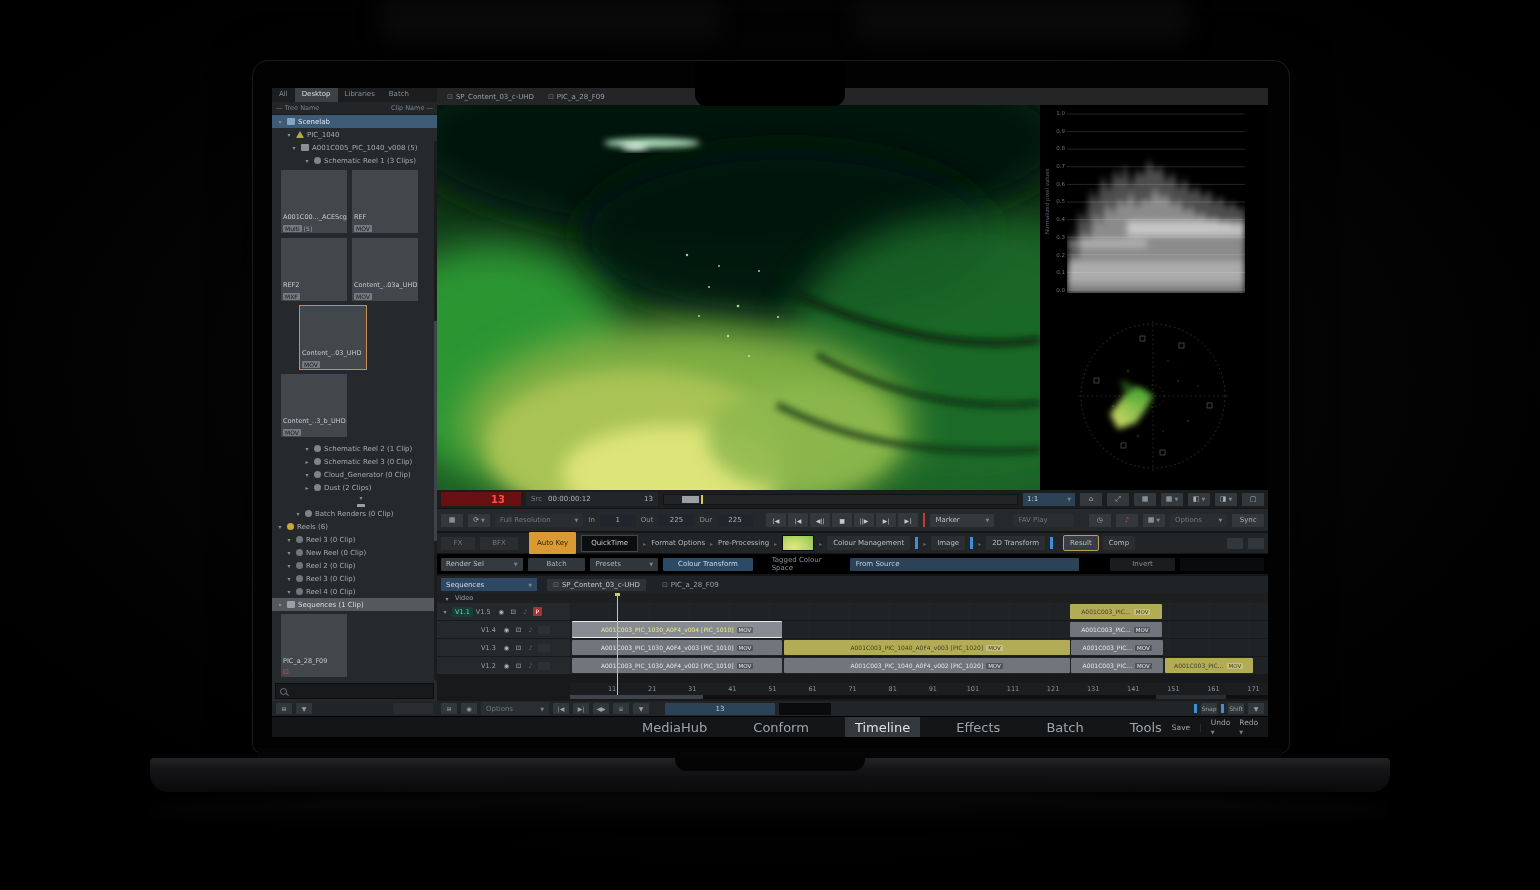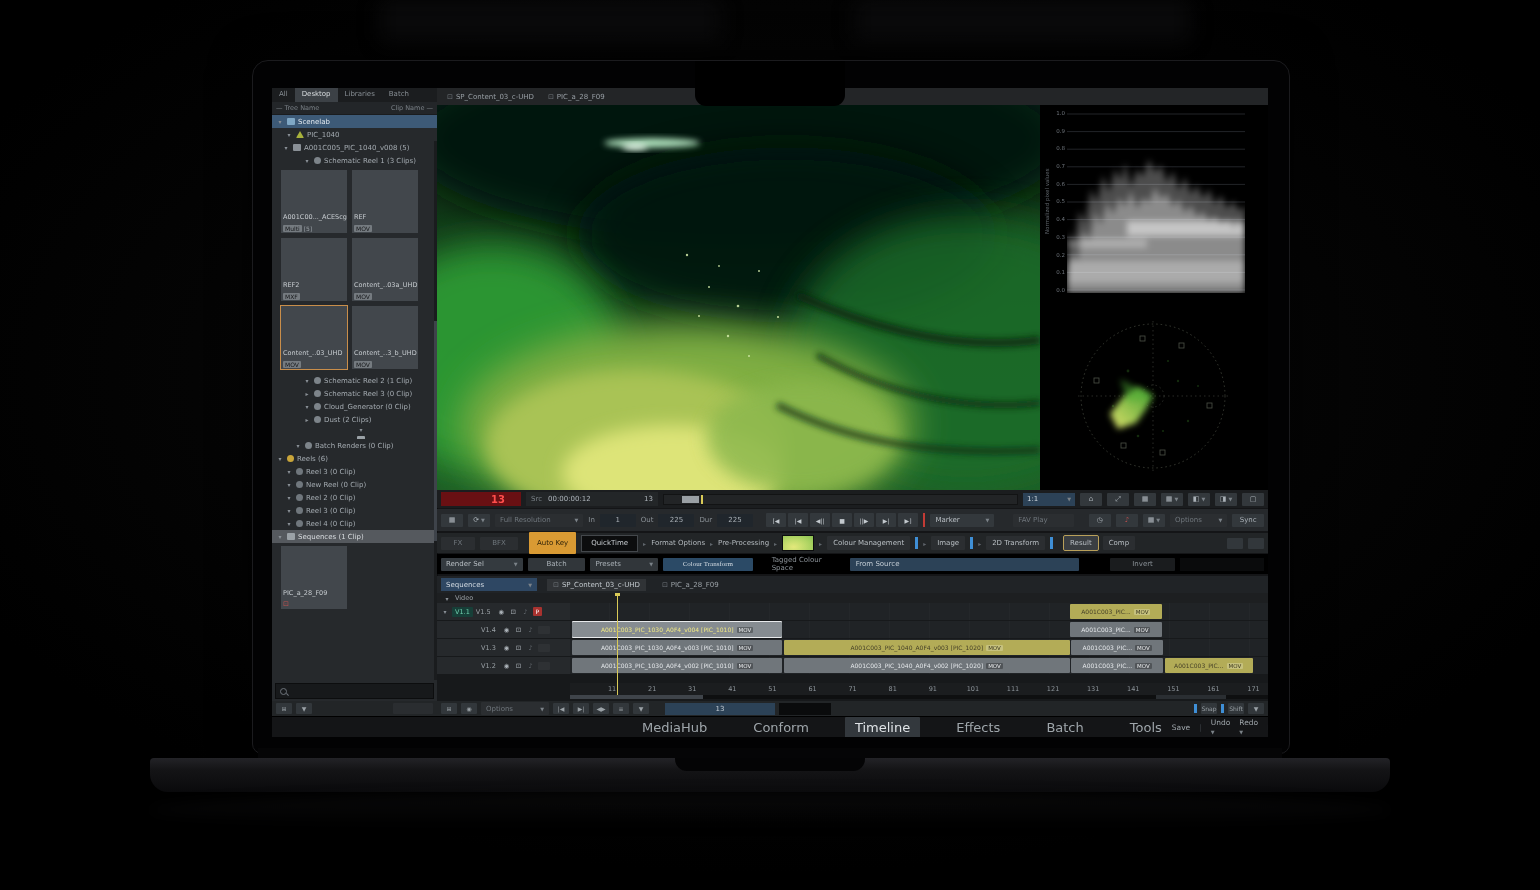--- a/index.html
+++ b/index.html
@@ -33,21 +33,21 @@
   .ic-desktop{background:#7fa7c4;}
   .ic-project{background:#a8b23c;clip-path:polygon(50% 0,100% 100%,0 100%);}
   .ic-group{background:#8a9096;}
   .ic-reel{background:#7d848a;border-radius:50%;width:7px;}
   .ic-shelf{background:#9aa1a6;}
   .ic-reels{background:#c9a53a;border-radius:50%;width:7px;}
   .ic-reel2{background:#70777d;border-radius:50%;width:7px;}
   .ic-seq{background:#9aa1a6;}
   .thumbs{display:flex;flex-wrap:wrap;gap:5px;padding:3px 4px 5px 9px;}
   .tile{width:66px;background:#42474c;flex:none;}
-  .tile.selected{outline:1px solid #c98e4a;}
+  .tile.selected{outline:1px solid #c98e4a;margin-left:19px;}
   .tile .img{height:42px;}
   .tile .lab{font-size:6.5px;color:#c6cbcf;padding:1px 2px;height:9px;overflow:hidden;white-space:nowrap;}
   .tile .bds{height:10px;display:flex;gap:2px;padding:0 2px;align-items:center;}
   .bd{background:#757b80;color:#17191b;font-size:6px;padding:0 2px;border-radius:1px;}
   .bd:empty{display:none;}
   .meta{color:#9aa1a6;font-size:6px;}
   .tile.redmeta .meta{color:#c0504d;font-size:7px;}
   .g5{background:radial-gradient(45px 28px at 35% 78%,#e3e87b,transparent),radial-gradient(70px 45px at 50% 55%,#54b83a,transparent),linear-gradient(#2a6e24,#3f8f2f);}
   .vscroll{position:absolute;right:0;top:26px;width:3px;height:540px;background:#1a1c1e;}
   .vthumb{position:absolute;right:0;top:180px;width:3px;height:220px;background:#3e434a;}
@@ -90,21 +90,21 @@
   .tbtn{width:20px;height:14px;background:#33383c;color:#c3c9ce;display:flex;align-items:center;justify-content:center;font-size:6px;border-radius:1px;flex:none;}
   .redbar{width:3px;height:14px;background:#c23b35;}
   .obtn{height:14px;background:#d99a33;color:#2a1f08;display:flex;align-items:center;justify-content:center;padding:4px 8px;font-size:7px;border-radius:1px;}
   .qtab{height:15px;background:#0c0d0e;border:1px solid #43474b;color:#c8cdd1;display:flex;align-items:center;padding:0 9px;font-size:7px;}
   .step{color:#b3b9be;font-size:7px;}
   .arr{color:#5f656b;font-size:6px;}
   .bbar{width:3px;height:12px;background:#3f8fd6;}
   .pstep{height:14px;background:#2b2e31;color:#b9bfc4;display:flex;align-items:center;padding:0 6px;font-size:7px;border-radius:1px;}
   .pstep.result{background:#3a3e42;outline:1px solid #b9a05a;}
   .pthumb{width:30px;height:14px;border:1px solid #0c0d0e;}
-  .blue{background:#2b4a66;color:#d3dbe2;font-family:Liberation Serif, serif;}
+  .blue{background:#2b4a66;color:#d3dbe2;}
   .bluefld{background:#2c4257;color:#c4cdd5;justify-content:flex-start;padding:0 6px;}
   .darkbtn{background:#1a1c1e;color:#8a9197;}
   .blackbox{width:84px;height:13px;background:#0a0b0c;}
   
   #tl{left:165px;top:488px;width:831px;height:140px;background:#17191b;}
   .rowE{height:17px;display:flex;align-items:center;gap:10px;padding:0 4px;background:#202326;}
   .seqdd{width:96px;height:13px;background:#2e4763;color:#d3dbe2;display:flex;align-items:center;justify-content:space-between;padding:0 5px;box-sizing:border-box;font-size:7px;}
   .stab{display:flex;align-items:center;gap:3px;color:#9aa1a6;font-size:7px;padding:2px 6px;}
   .stab.active{background:#303336;color:#c3c9ce;}
   .grow{height:10px;display:flex;align-items:center;gap:4px;padding-left:6px;color:#9aa1a6;font-size:6.5px;background:#1d1f21;}
@@ -173,21 +173,21 @@
           <div class="trow sel" style="padding-left: 4px;">
               <span class="car">▾</span>
               <span class="ic ic-desktop"></span>
               <span>Scenelab</span>
             </div>
             <div class="trow" style="padding-left: 13px;">
               <span class="car">▾</span>
               <span class="ic ic-project"></span>
               <span>PIC_1040</span>
             </div>
-            <div class="trow" style="padding-left: 10px;">
+            <div class="trow" style="padding-left: 18px;">
               <span class="car">▾</span>
               <span class="ic ic-group"></span>
               <span>A001C005_PIC_1040_v008 (5)</span>
             </div>
             <div class="trow" style="padding-left: 31px;">
               <span class="car">▾</span>
               <span class="ic ic-reel"></span>
               <span>Schematic Reel 1 (3 Clips)</span>
             </div>
         </div>

